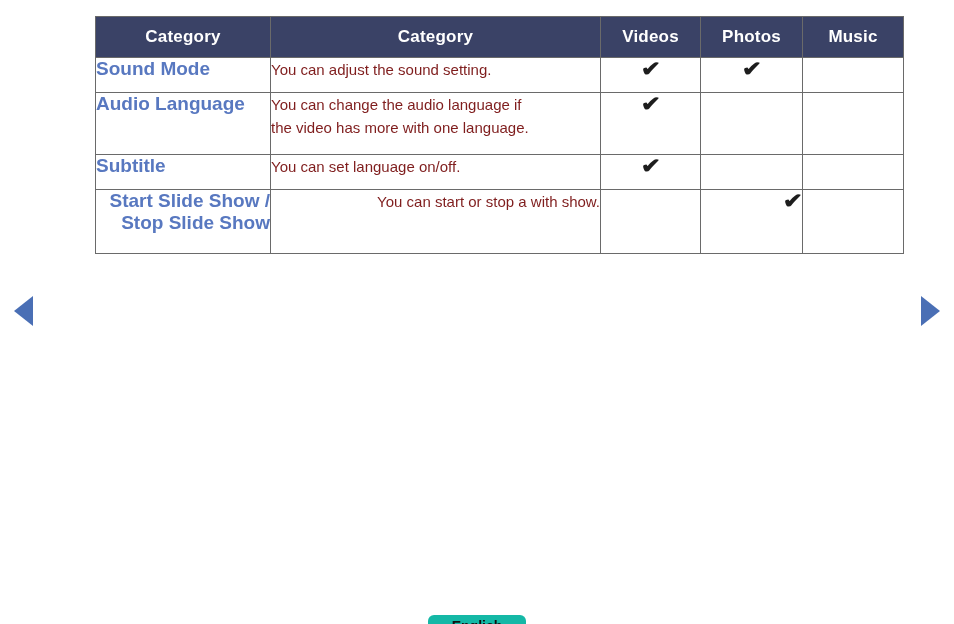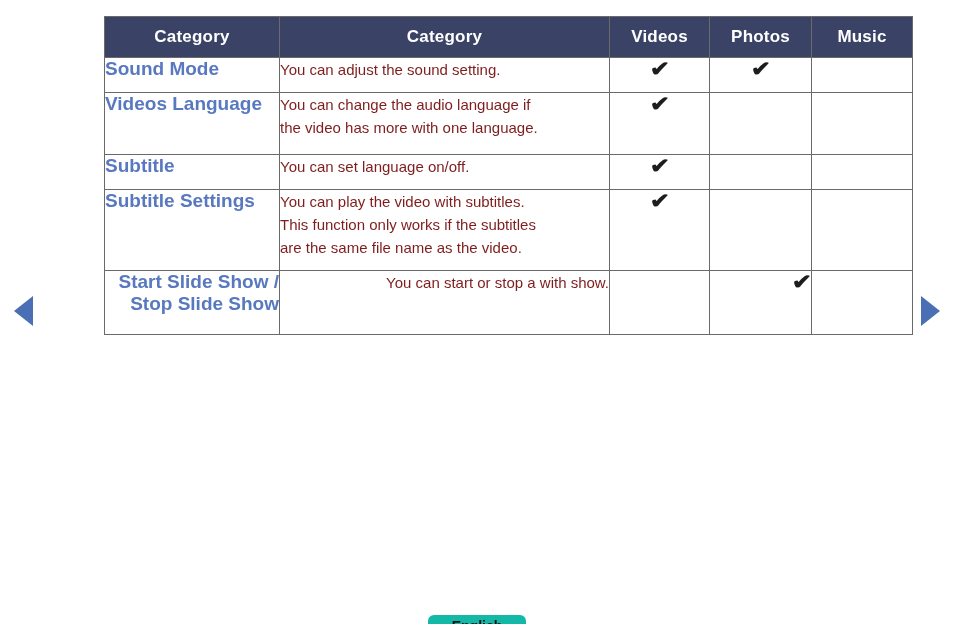--- a/index.html
+++ b/index.html
@@ -33,21 +33,20 @@
     right: 14px;
     border-left: 19px solid #4A6FB5;
   }
 
   
   .table-wrap {
     position: absolute;
     left: 95px;
     top: 16px;
     width: 808px;
-    margin-left: 9px;
   }
   table.feature-table {
     border-collapse: collapse;
     width: 808px;
     table-layout: fixed;
   }
   table.feature-table th,
   table.feature-table td {
     border: 1px solid #6a6a6a;
     padding: 0;
@@ -151,39 +150,30 @@
     </thead>
     <tbody>
       <tr class="r0">
         <td class="cat">Sound Mode</td>
         <td class="op">You can adjust the sound setting.</td>
         <td class="mark"><span class="chk">✔</span></td>
         <td class="mark"><span class="chk">✔</span></td>
         <td class="mark"><span class="chk"></span></td>
       </tr>
       <tr class="r1">
-        <td class="cat">Videos Language</td>
+        <td class="cat">Audio Language</td>
         <td class="op">You can change the audio language if
 the video has more with one language.</td>
         <td class="mark"><span class="chk">✔</span></td>
         <td class="mark"><span class="chk"></span></td>
         <td class="mark"><span class="chk"></span></td>
       </tr>
       <tr class="r2">
         <td class="cat">Subtitle</td>
         <td class="op">You can set language on/off.</td>
-        <td class="mark"><span class="chk">✔</span></td>
-        <td class="mark"><span class="chk"></span></td>
-        <td class="mark"><span class="chk"></span></td>
-      </tr>
-      <tr class="r3">
-        <td class="cat">Subtitle Settings</td>
-        <td class="op">You can play the video with subtitles.
-This function only works if the subtitles
-are the same file name as the video.</td>
         <td class="mark"><span class="chk">✔</span></td>
         <td class="mark"><span class="chk"></span></td>
         <td class="mark"><span class="chk"></span></td>
       </tr>
       <tr class="r4">
         <td class="cat">Start Slide Show /
 Stop Slide Show</td>
         <td class="op">You can start or stop a with show.</td>
         <td class="mark"><span class="chk"></span></td>
         <td class="mark"><span class="chk">✔</span></td>

